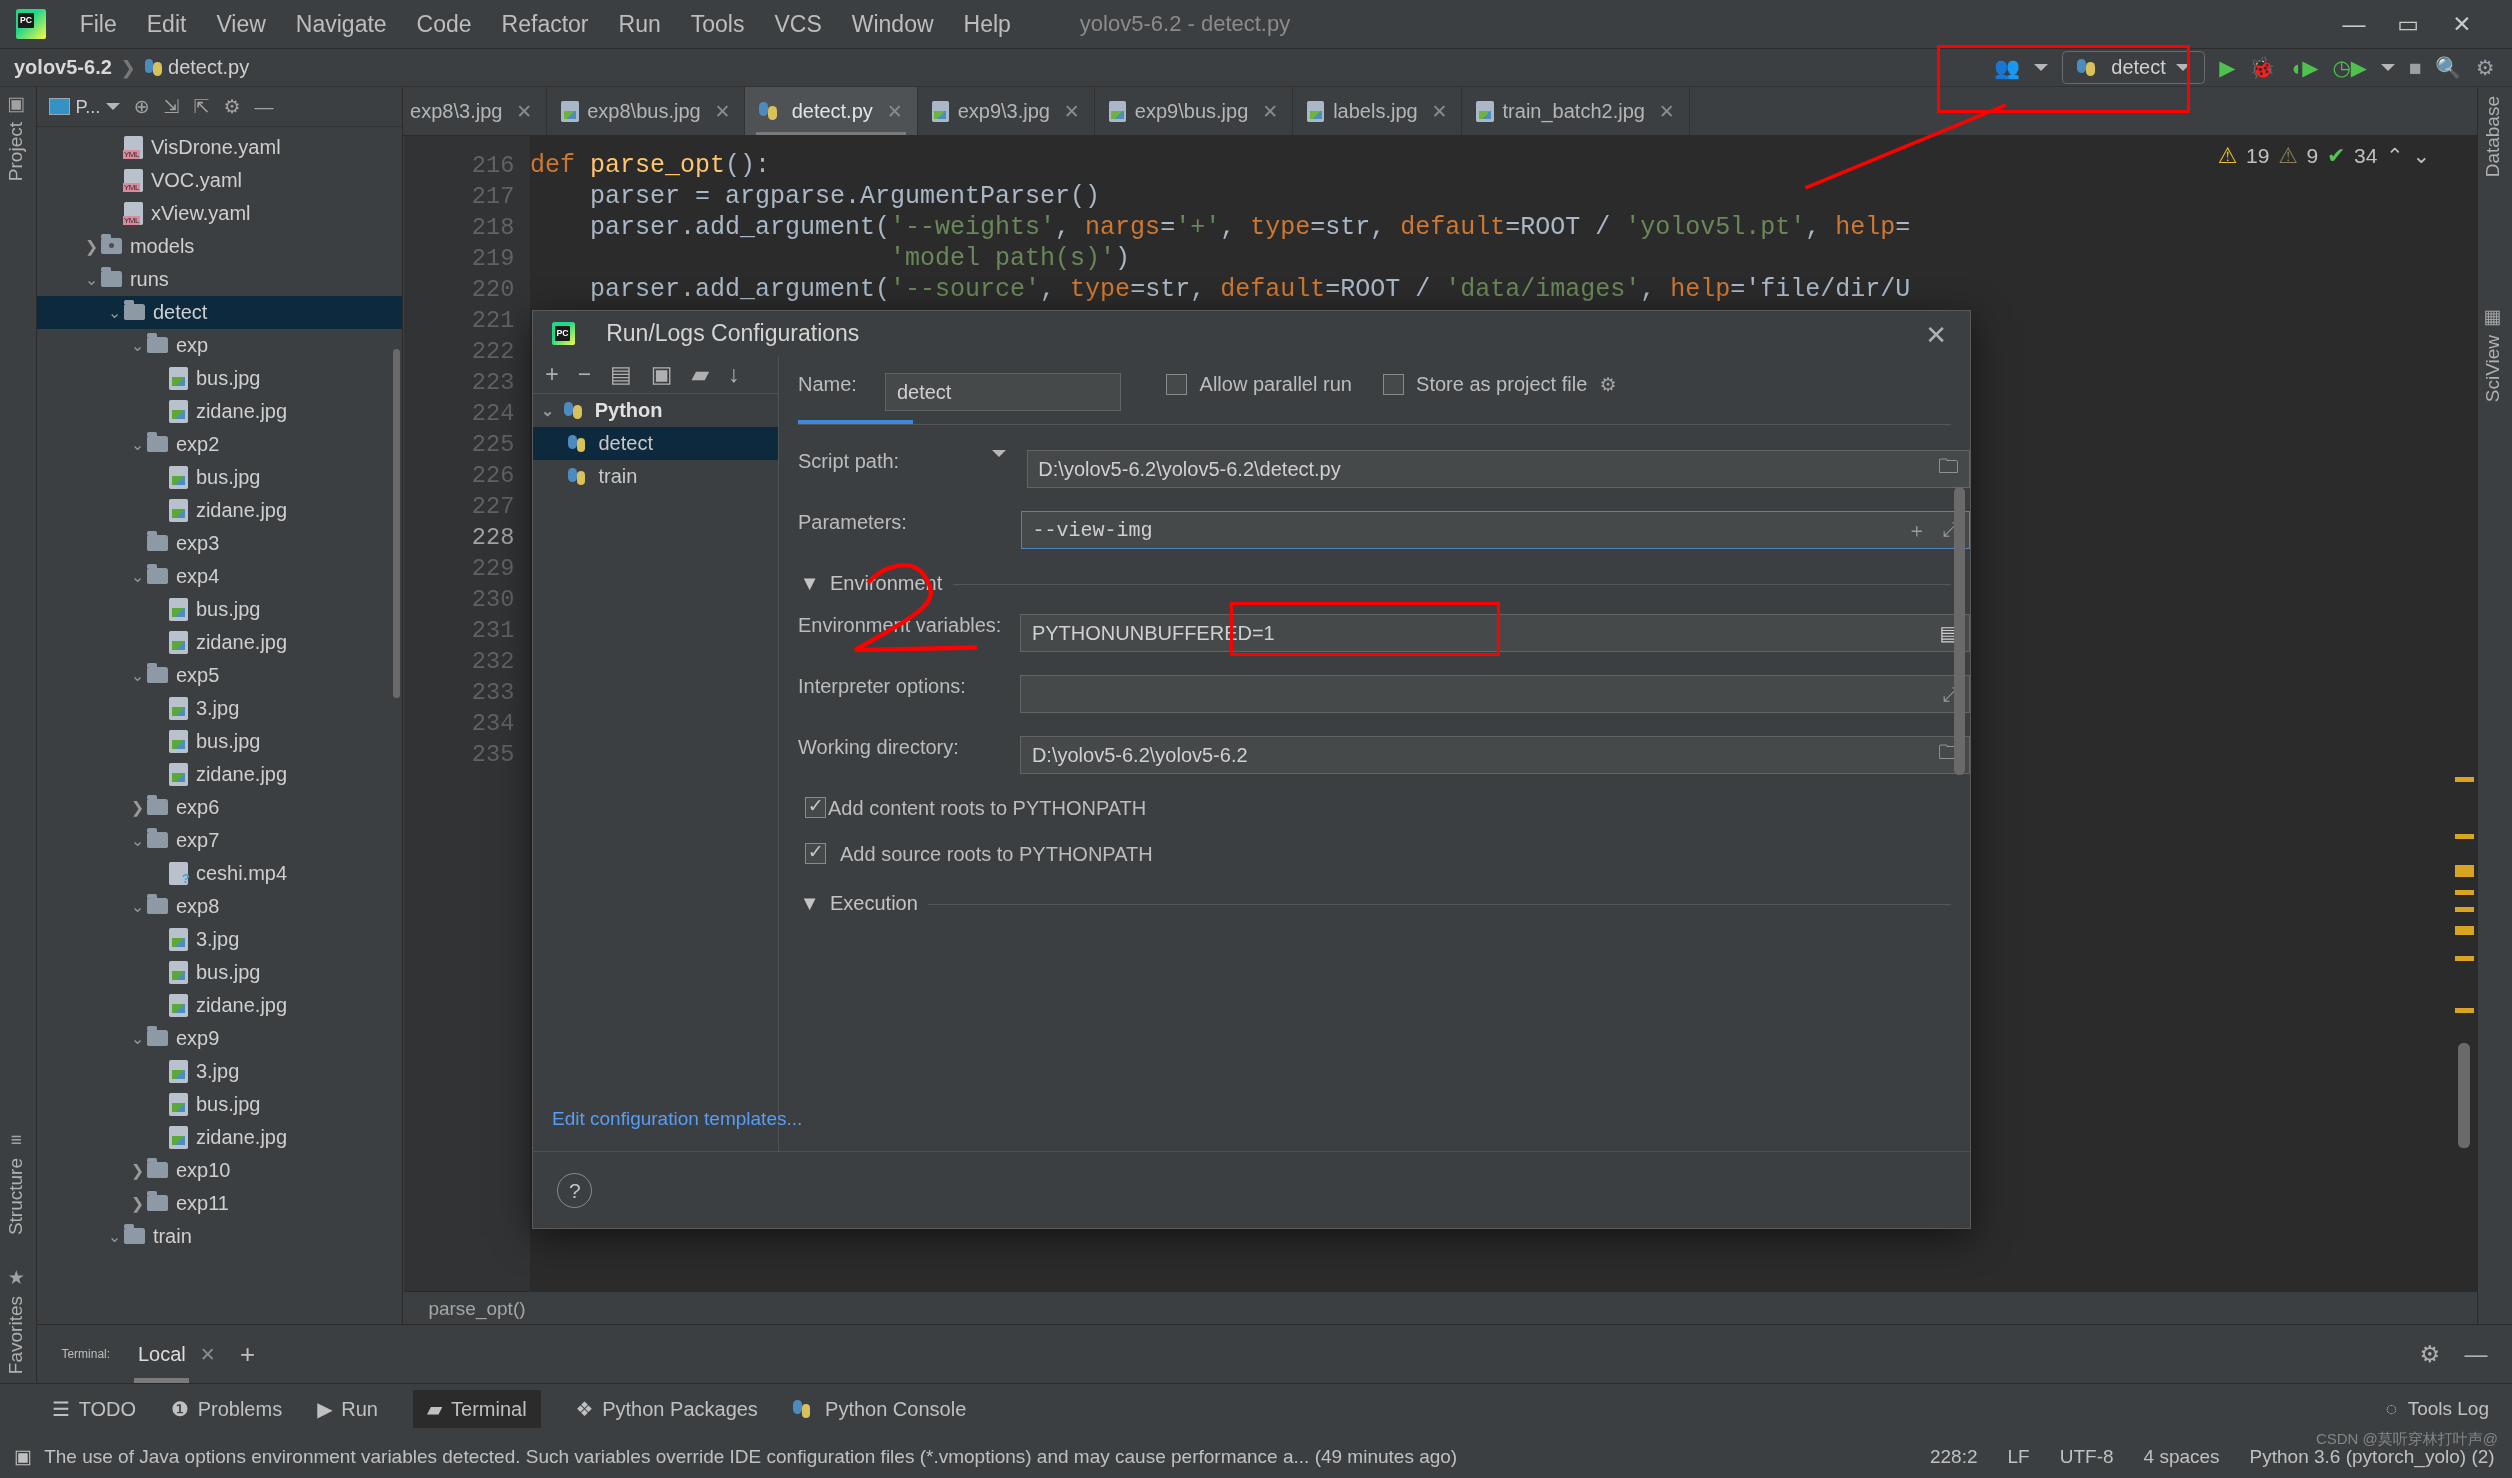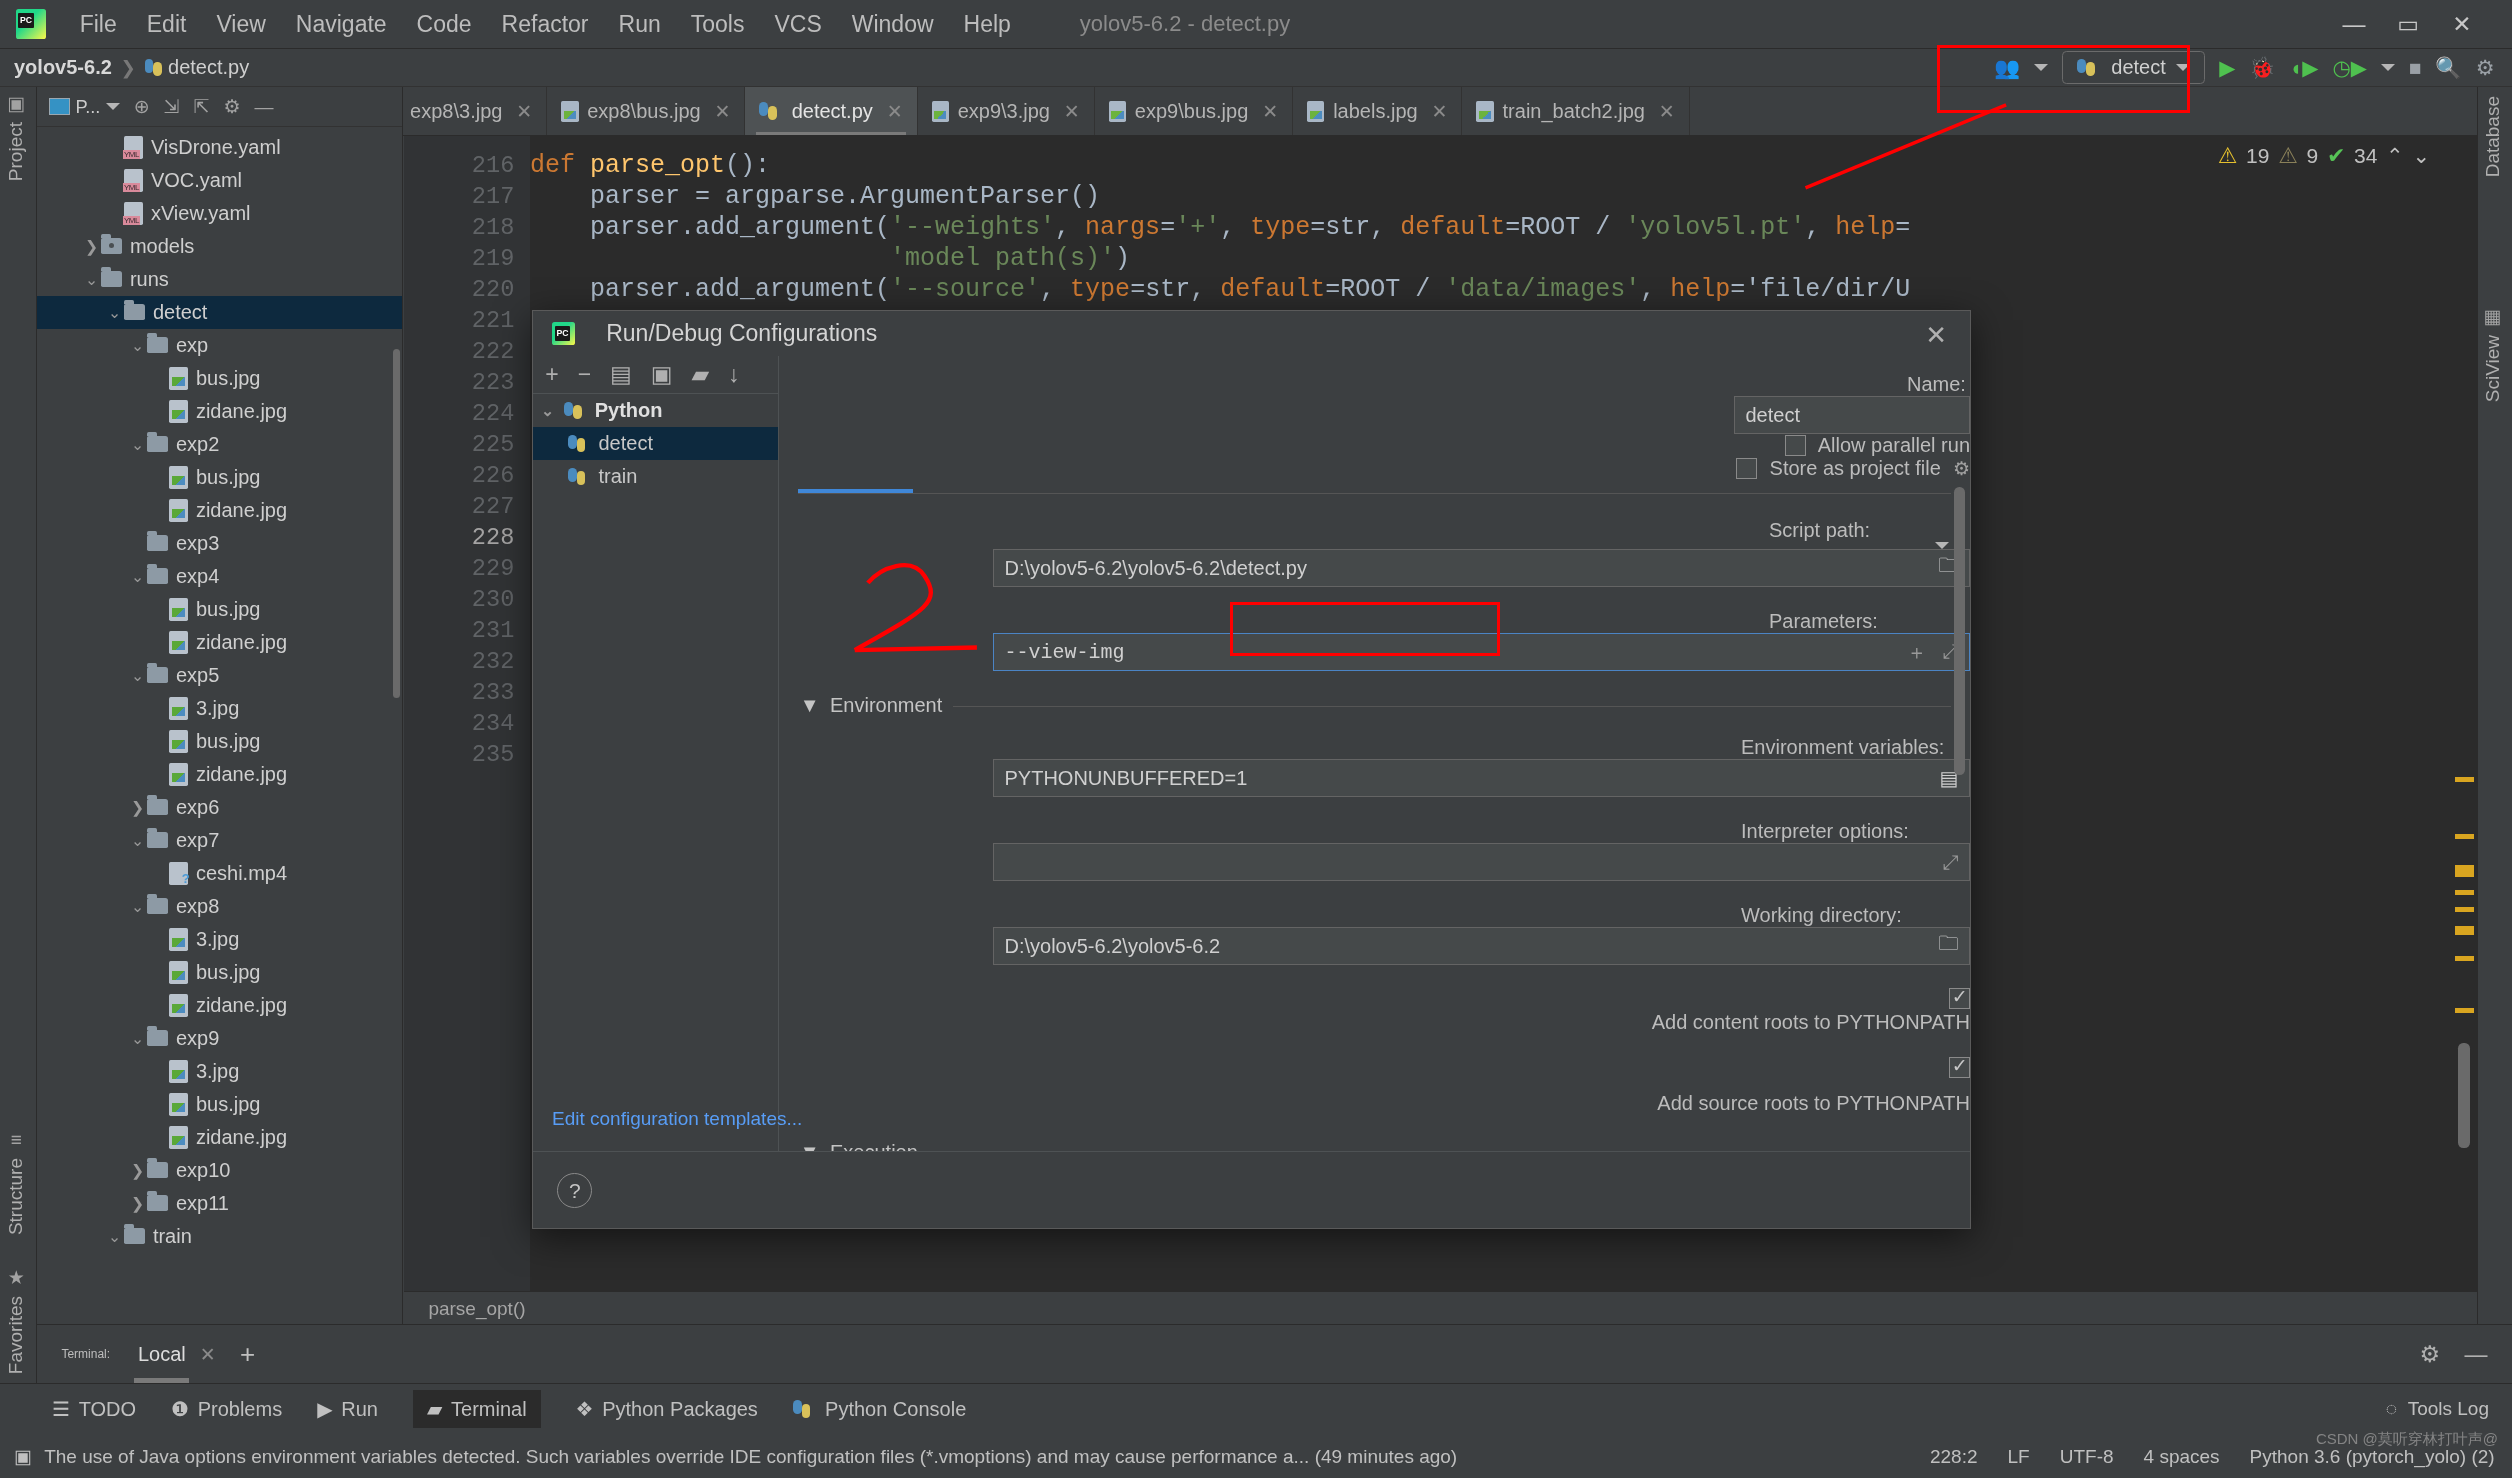--- a/index.html
+++ b/index.html
@@ -233,21 +233,21 @@
   .cfg-node {
     display:flex; align-items:center; height: 33px; font-size:20px; color:#c8c8c8; gap:7px; padding-left:5.2px;
   }
   .cfg-node.sel { background:#0d293e; }
   .cfg-node.root { font-weight: bold; color:#e0e0e0; }
   .edit-tpl {
     position:absolute; left:19px; bottom:98px; font-size:19px; color:#589df6;
   }
   .dlg-right { flex:1; padding: 17.4px 0 0 19px; position:relative; overflow:hidden; }
 
-  .row { display:flex; align-items:flex-end; margin-bottom: 23px; flex-direction: column; }
+  .row { display:flex; align-items:flex-start; margin-bottom: 23px; }
   .lbl { font-size: 20px; color:#bcbcbc; }
   .field {
     background:#45494a; border:0.9px solid #646464; height:38px; font-size:20px; color:#d0d0d0;
     display:flex; align-items:center; padding: 0 10.5px; position:relative;
   }
   .cb {
     width:21px; height:21px; border:0.9px solid #8a8a8a; background:#45494a; display:inline-block;
     position:relative; flex:none;
   }
   .cb.on::after {
@@ -653,21 +653,21 @@
     <div class="markline" style="top:790px; height:8.7px;"></div>
     <div class="markline" style="top:820px;"></div>
     <div class="markline" style="top:872px;"></div>
     <div class="ed-scroll" style="top:907px;"></div>
   </div>
   <div class="crumb-bottom">parse_opt()</div>
 
   <div class="dialog">
     <div class="dlg-title">
       <div class="pc-logo" style="width:23px;height:23px;"></div>
-      <span class="dlg-title-text">Run/Debug Configurations</span>
+      <span class="dlg-title-text">Run/Logs Configurations</span>
       <span class="dlg-close">✕</span>
     </div>
 
     <div class="dlg-body">
 
       <div class="dlg-left">
         <div class="cfg-toolbar">
           <span class="cfg-tb">+</span>
           <span class="cfg-tb">−</span>
           <span class="cfg-tb">▤</span>

